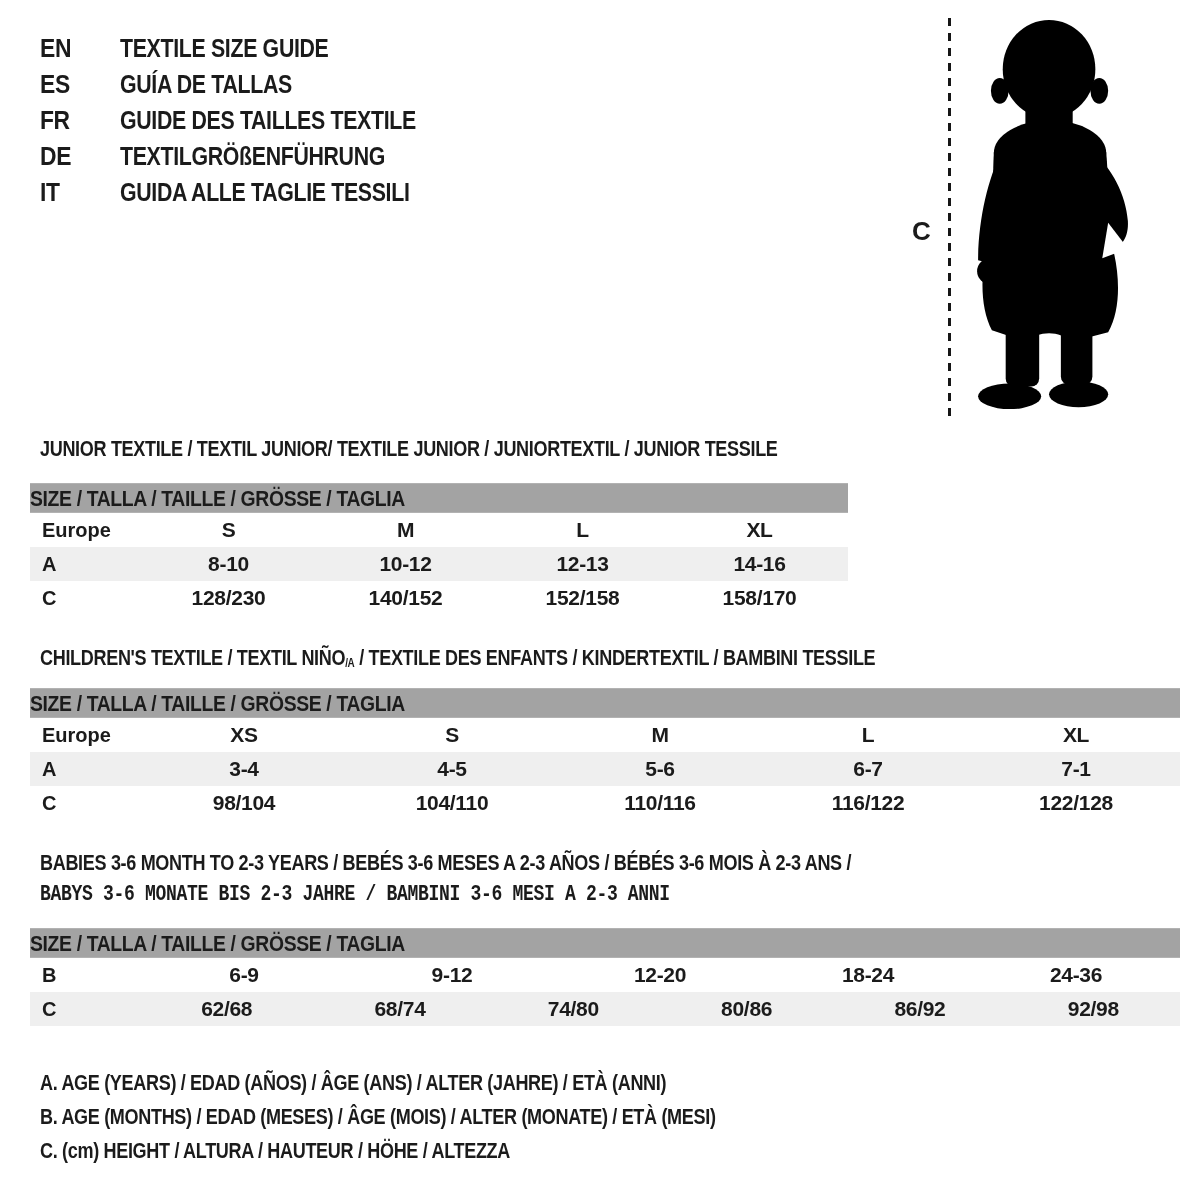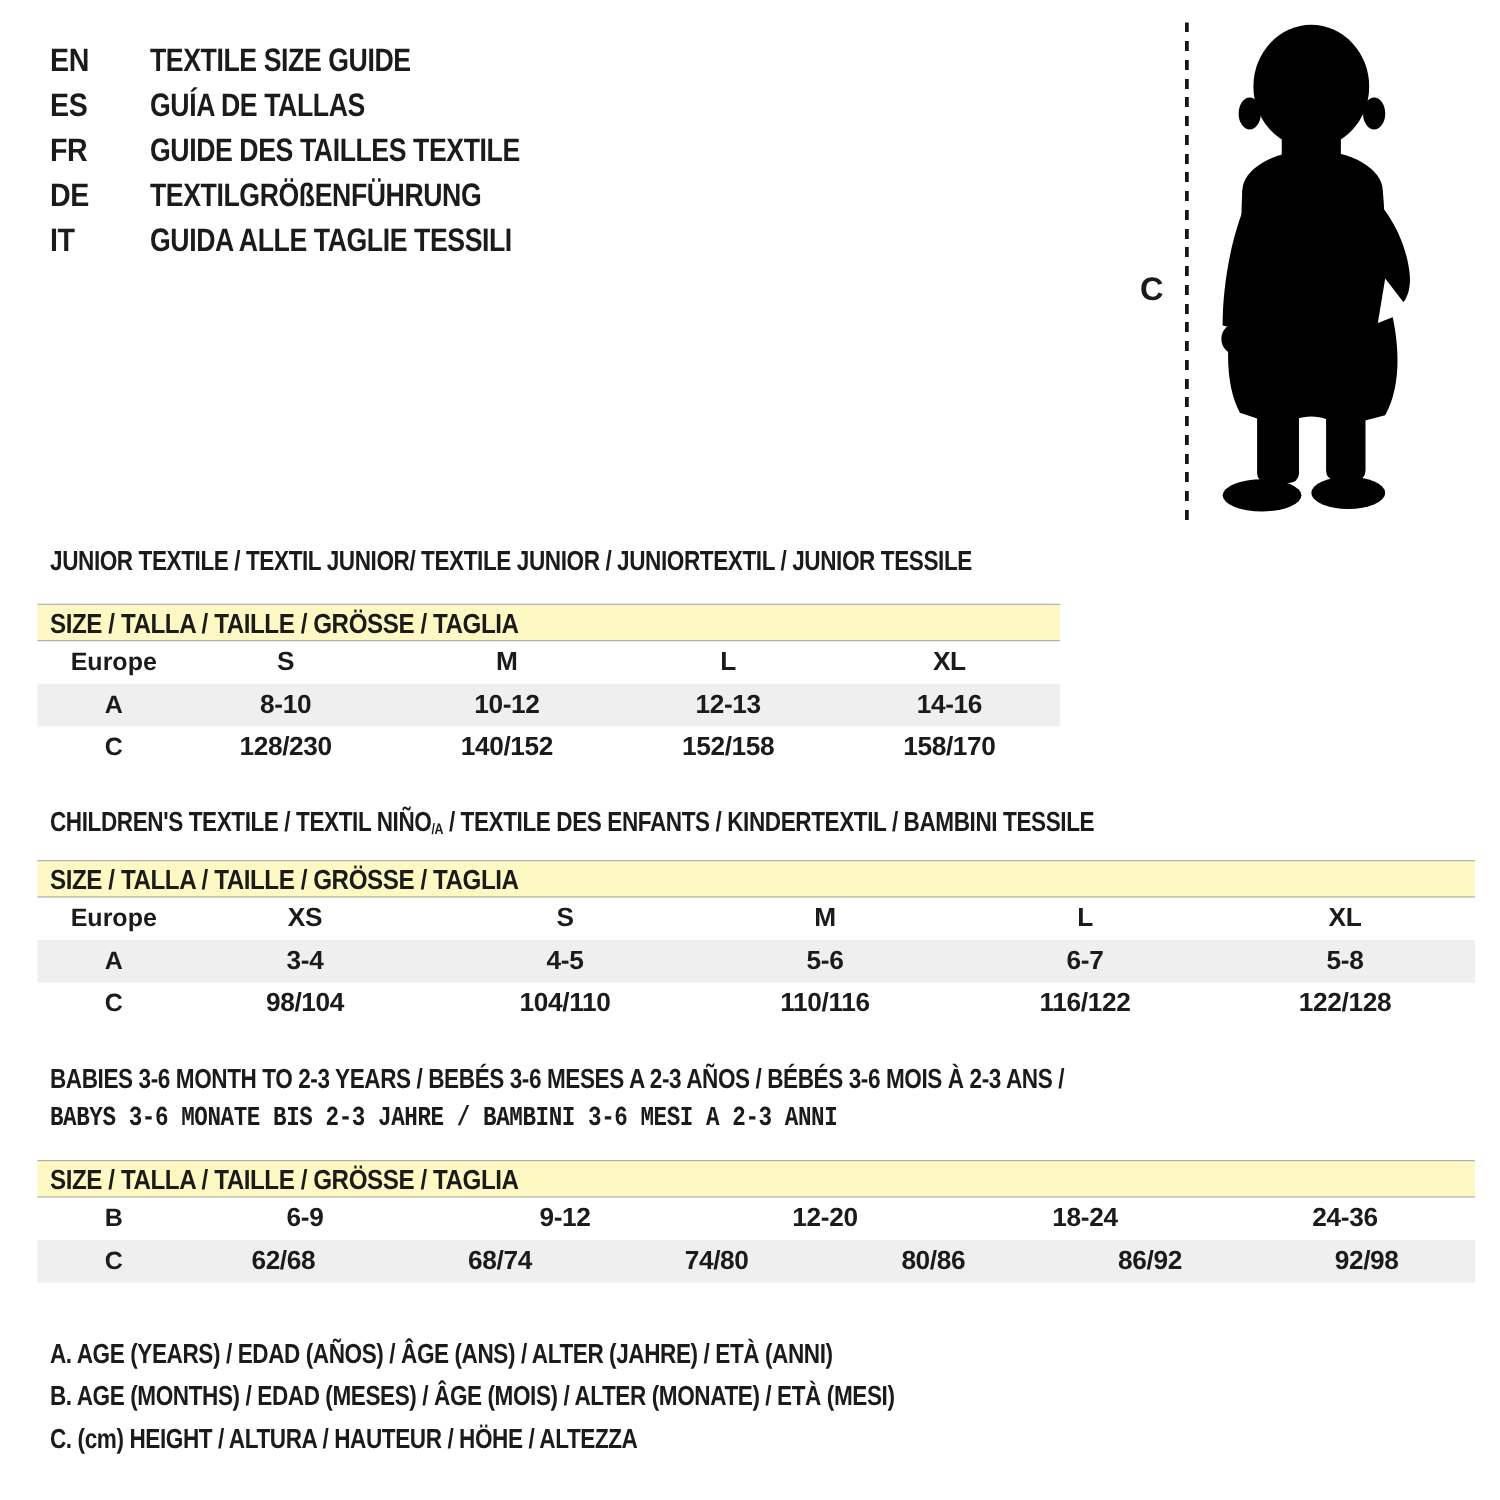--- a/index.html
+++ b/index.html
@@ -22,25 +22,25 @@
   .measure-line{position:absolute;top:18px;left:948px;width:3px;height:398px;
     background:repeating-linear-gradient(to bottom,#161616 0 8px,transparent 8px 15px);}
   .baby{position:absolute;top:12px;left:958px;width:188px;height:404px;}
 
   
   .sec-head{position:absolute;left:40px;font-size:22px;white-space:nowrap;}
   .sub-small{font-size:0.55em;position:relative;top:0.18em;}
 
   
   .tbl{position:absolute;left:30px;}
-  .tbl-bar{height:30px;line-height:30px;background:#fef9c3;border-top:1px solid #b2b2b2;border-bottom:1px solid #b2b2b2;
-    padding-left:10px;font-size:22px;box-sizing:border-box;}
+  .tbl-bar{height:30px;line-height:30px;background:#a3a3a3;border-top:1px solid #b2b2b2;border-bottom:1px solid #b2b2b2;
+    font-size:22px;box-sizing:border-box;}
   .trow{display:flex;height:34px;line-height:34px;font-size:21px;}
   .trow.alt{background:#efefef;}
-  .tcell-label{width:110px;padding-left:12px;box-sizing:border-box;text-align:center;font-size:20px;}
+  .tcell-label{width:110px;padding-left:12px;box-sizing:border-box;text-align:left;font-size:20px;}
   .tcell{flex:1;text-align:center;letter-spacing:-0.3px;}
 
   
   .legend{position:absolute;top:1066px;left:40px;}
   .legend-line{height:34px;line-height:34px;font-size:22px;white-space:nowrap;}
 </style>
 </head>
 <body>
 
 <div class="langs">
@@ -132,21 +132,21 @@
     <span class="tcell">M</span>
     <span class="tcell">L</span>
     <span class="tcell">XL</span>
   </div>
   <div class="trow alt">
     <span class="tcell-label">A</span>
     <span class="tcell">3-4</span>
     <span class="tcell">4-5</span>
     <span class="tcell">5-6</span>
     <span class="tcell">6-7</span>
-    <span class="tcell">5-8</span>
+    <span class="tcell">7-1</span>
   </div>
   <div class="trow">
     <span class="tcell-label">C</span>
     <span class="tcell">98/104</span>
     <span class="tcell">104/110</span>
     <span class="tcell">110/116</span>
     <span class="tcell">116/122</span>
     <span class="tcell">122/128</span>
   </div>
 </div>

